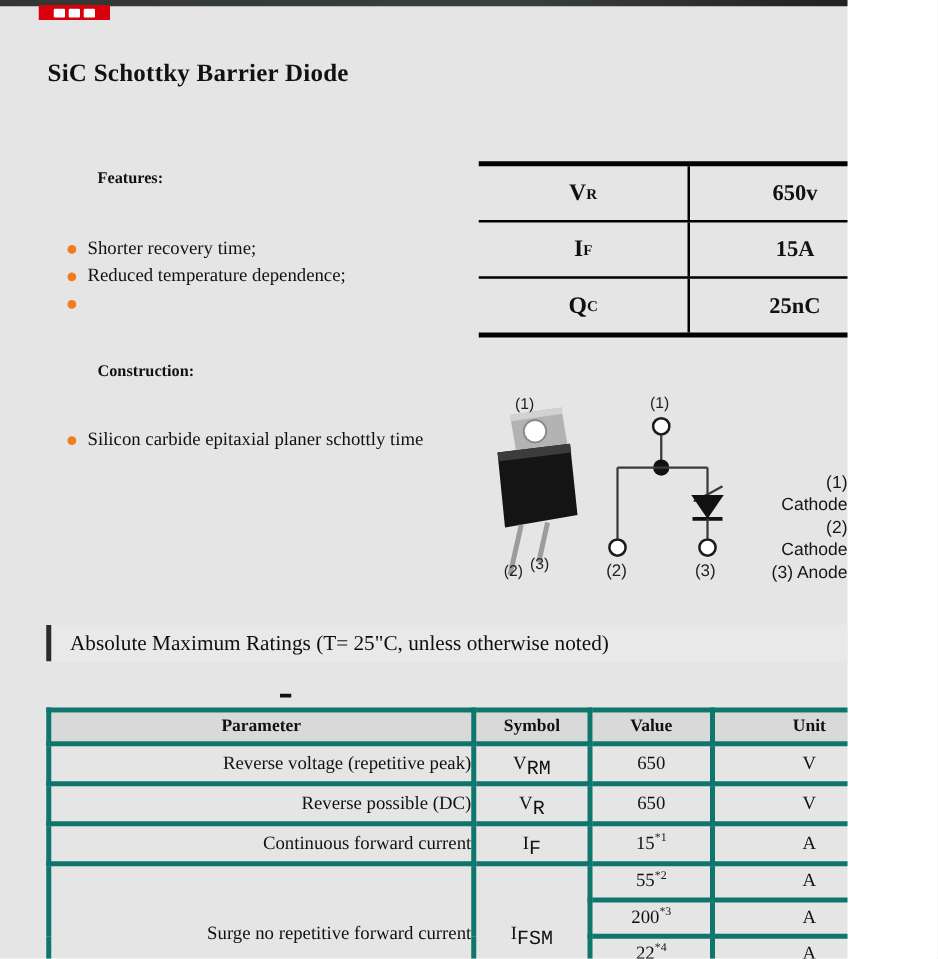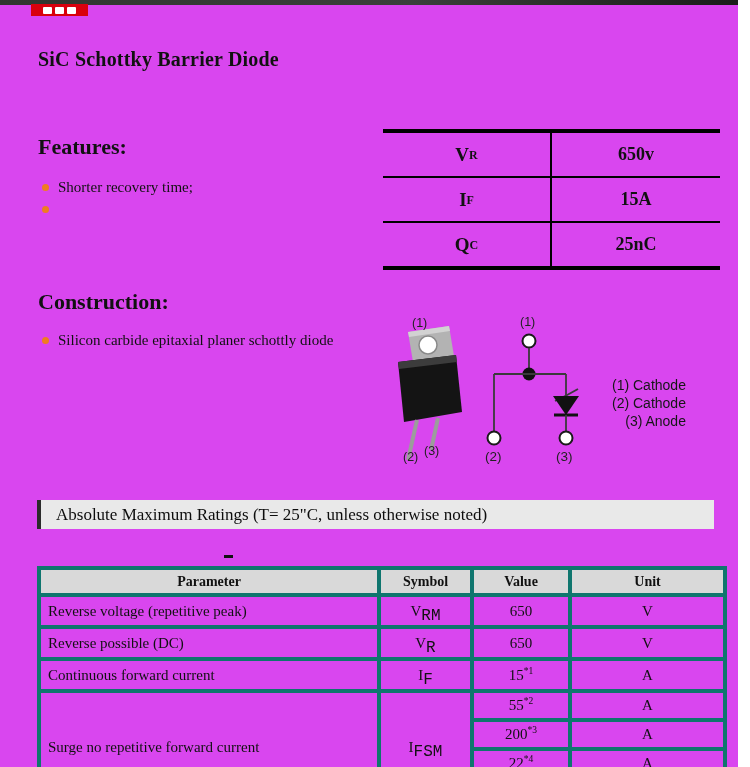--- a/index.html
+++ b/index.html
@@ -1,33 +1,33 @@
 <!DOCTYPE html>
 <html><head>
 <meta charset="utf-8">
 <style>
   html,body{margin:0;padding:0;background:#fff;}
-  #page{position:relative;width:738px;height:767px;background:#d946ef;overflow:hidden;
+  #page{position:relative;width:678px;height:767px;background:#e5e5e5;overflow:hidden;
         font-family:"Liberation Serif","DejaVu Serif",serif;color:#111;}
 
   
   .top-strip{position:absolute;left:0;top:0;width:750px;height:5px;
              background:linear-gradient(90deg,#313630 0%,#3a403a 55%,#272b26 80%,#191c18 100%);}
   .brand-badge{position:absolute;left:31px;top:4px;width:57px;height:12px;background:#d9000d;
                display:flex;align-items:center;justify-content:center;gap:3px;padding:0 3px;box-sizing:border-box;}
   .brand-badge .glyph{width:9px;height:7px;background:#fff;border-radius:1px;}
 
   
   .doc-title{position:absolute;left:38px;top:48px;font-size:20px;font-weight:bold;letter-spacing:.2px;}
-  .sec-heading{position:absolute;font-size:22px;font-weight:bold;}
+  .sec-heading{position:absolute;font-size:13px;font-weight:bold;margin-left:40px;}
   #features-heading{left:38px;top:134px;}
   #construction-heading{left:38px;top:289px;}
 
   
-  .bullet-list{position:absolute;margin:4px;padding:0;list-style:none;}
+  .bullet-list{position:absolute;margin:16px;padding:0;list-style:none;}
   #features-list{left:38px;top:172px;}
   #construction-list{left:38px;top:325px;}
   .bullet-list li{display:flex;align-items:center;height:22px;font-size:15px;}
   .bullet{width:7px;height:7px;border-radius:50%;background:#ef7d1f;margin-right:9px;flex:0 0 auto;}
 
   
   .sumtable{position:absolute;left:383px;top:129px;width:337px;
             border-top:4px solid #000;border-bottom:4px solid #000;}
   .sumrow{display:flex;height:43px;border-bottom:2px solid #000;}
   .sumrow:last-child{border-bottom:none;}
@@ -51,21 +51,21 @@
 
   .stray-dash{position:absolute;left:224px;top:555px;width:9px;height:3px;background:#111;}
 
   
   #ratings-table{position:absolute;left:37px;top:566px;width:686px;border-collapse:collapse;
                  table-layout:fixed;border:2px solid #000;}
   #ratings-table th,#ratings-table td{border:4px solid #0f766e;font-size:15px;text-align:center;
                  padding:0;overflow:hidden;}
   #ratings-table th{background:#d9d9d9;font-size:14px;font-weight:bold;height:23px;}
   #ratings-table td{height:28px;}
-  #ratings-table td.param{text-align:left;padding-left:7px;}
+  #ratings-table td.param{text-align:right;padding-left:7px;}
   #ratings-table tr.sub td{height:25px;}
   #ratings-table tr.phantom td{height:22px;border-bottom:none;}
   #ratings-table sub{font-size:16px;line-height:0;font-family:Liberation Mono, monospace;}
   #ratings-table sup{font-size:9.5px;line-height:0;}
 </style>
 </head>
 <body>
 
 <div id="page">
 
@@ -76,20 +76,24 @@
     <span class="glyph"></span>
   </div>
 
   <div class="doc-title">SiC Schottky Barrier Diode</div>
 
   <div class="sec-heading" id="features-heading">Features:</div>
   <ul class="bullet-list" id="features-list">
     <li>
       <span class="bullet"></span>
       <span>Shorter recovery time;</span>
+      </li>
+    <li>
+      <span class="bullet"></span>
+      <span>Reduced temperature dependence;</span>
       </li>
     <li>
       <span class="bullet"></span>
       </li>
   </ul>
 
   <div class="sumtable">
     <div class="sumrow">
       <div class="sym">
           <span>V</span>
@@ -110,21 +114,21 @@
           <sub>C</sub>
         </div>
       <div class="val">25nC</div>
     </div>
   </div>
 
   <div class="sec-heading" id="construction-heading">Construction:</div>
   <ul class="bullet-list" id="construction-list">
     <li>
       <span class="bullet"></span>
-      <span>Silicon carbide epitaxial planer schottly diode</span>
+      <span>Silicon carbide epitaxial planer schottly time</span>
       </li>
   </ul>
 
   <svg id="diagram-svg" width="340" height="165" viewBox="0 0 340 165">
 
     <polygon points="18,20 59,14 65,50 24,56" fill="#b3b3b3"></polygon>
     <polygon points="18,20 59,14 60,19 19,25" fill="#d2d2d2"></polygon>
     <circle cx="38" cy="33" r="9" fill="#ffffff" stroke="#8a8a8a" stroke-width="1.5"></circle>
     <polygon points="8,50 66,43 72,100 14,110" fill="#141414"></polygon>
     <polygon points="8,50 66,43 67,50 9,57" fill="#3c3c3c"></polygon>

